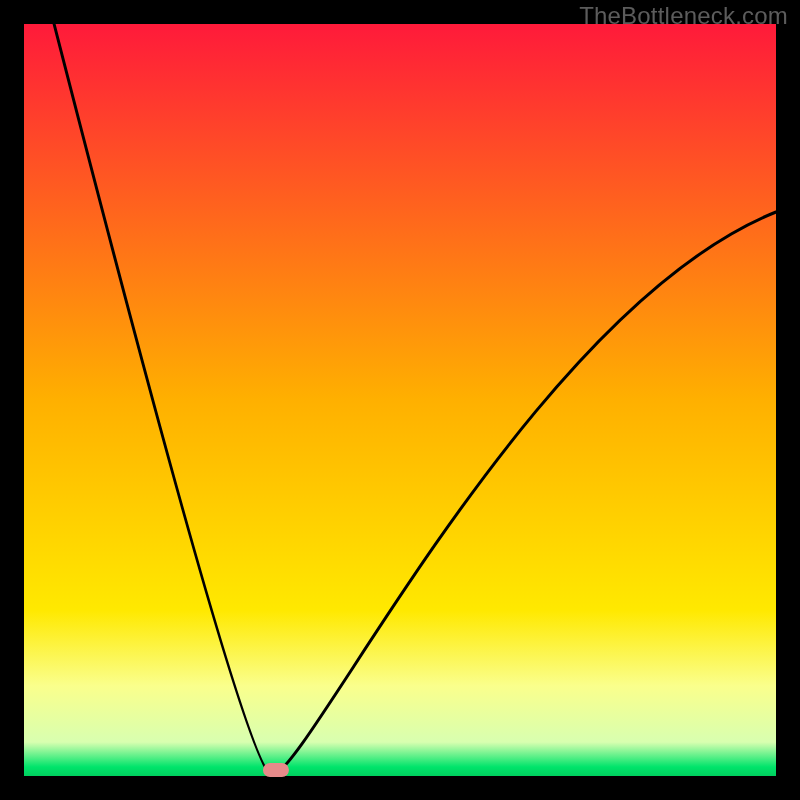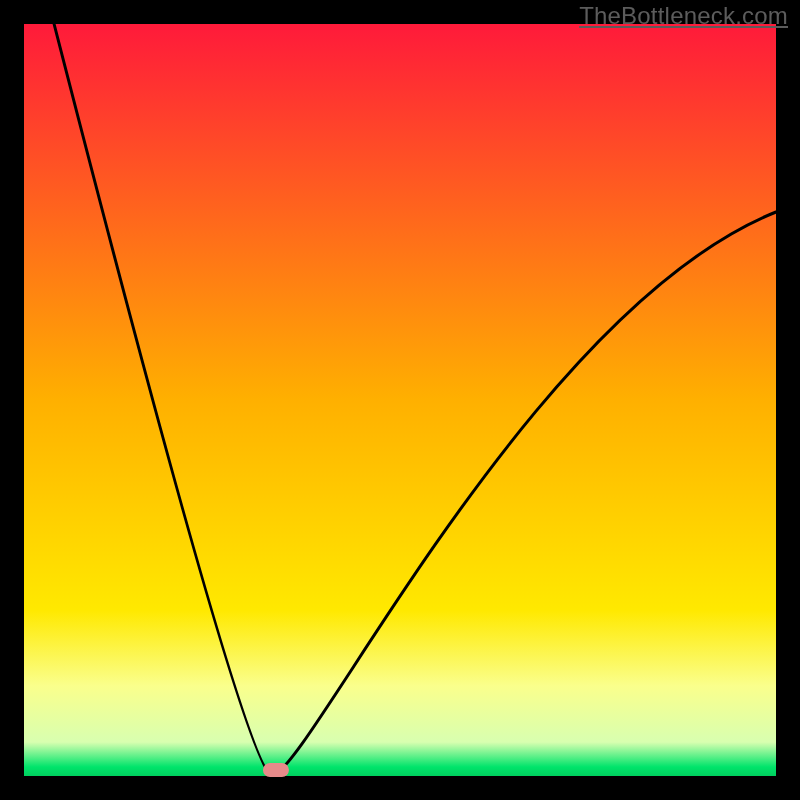--- a/index.html
+++ b/index.html
@@ -18,21 +18,20 @@
   }
   .watermark {
     position: absolute;
     top: 2px;
     right: 12px;
     color: #5c5c5c;
     font-size: 24px;
     font-weight: 400;
     letter-spacing: 0.2px;
     z-index: 10;
-    text-decoration: underline;
   }
   svg {
     display: block;
   }
 </style>
 </head>
 <body>
 
 <div class="container">
   <div class="watermark">TheBottleneck.com</div>

